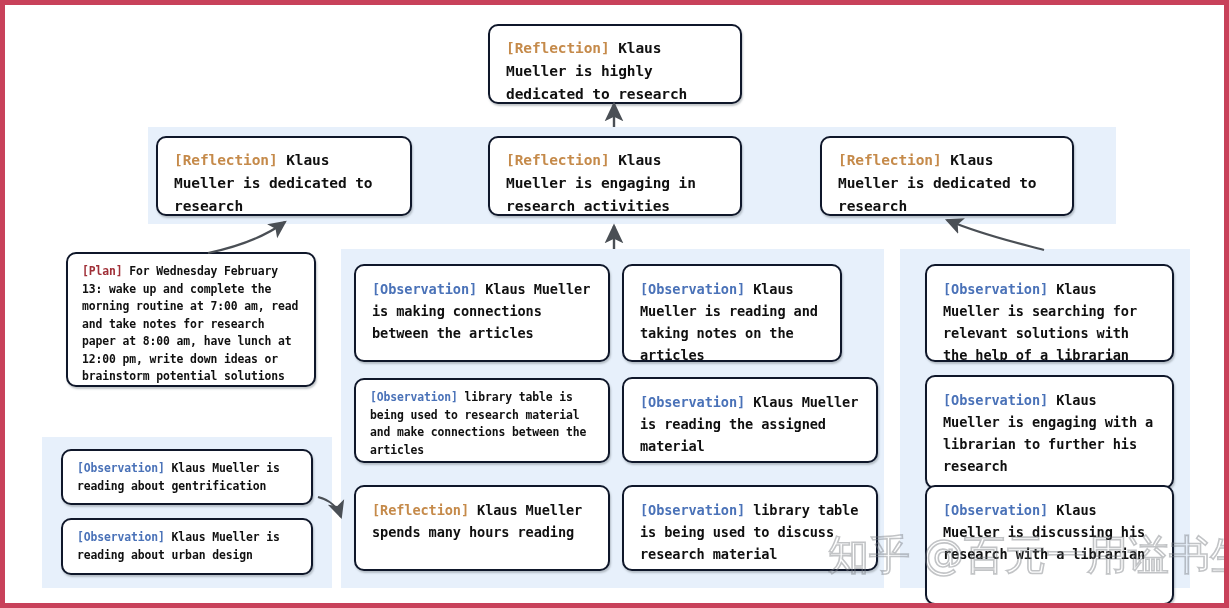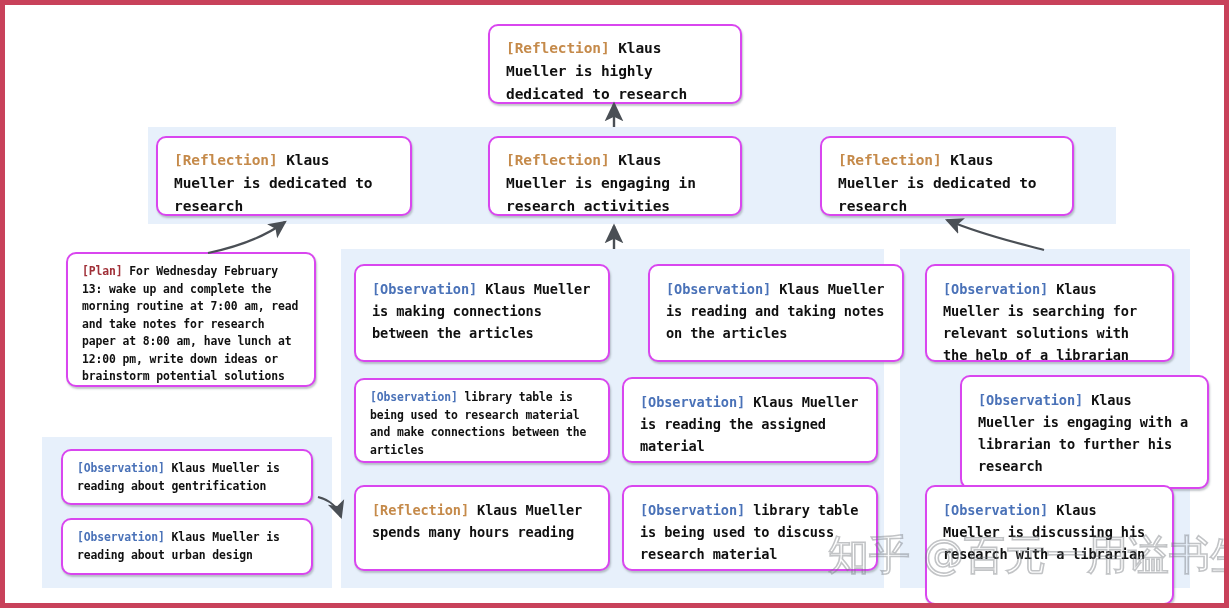--- a/index.html
+++ b/index.html
@@ -33,21 +33,21 @@
   .panel {
     position: absolute;
     background: #e7f0fb;
     z-index: 1;
   }
   
   .node {
     position: absolute;
     box-sizing: border-box;
     background: #ffffff;
-    border: 2px solid #d946ef;
+    border: 2px solid #0f172a;
     border-radius: 10px;
     z-index: 5;
     box-shadow: 1px 2px 2px rgba(120,128,136,0.45);
     display: block;
     overflow: hidden;
   }
   .node .txt {
     display: block;
     font-family: "DejaVu Sans Mono", "Liberation Mono", monospace;
     font-weight: bold;
@@ -155,37 +155,37 @@
   </div>
 
   <div class="node fs-md pad-b" style="left:354px; top:485px; width:256px; height:86px;">
     <span class="txt"><span class="tag tag-reflection">[Reflection]</span><span> Klaus Mueller spends many hours reading</span></span>
   </div>
 
   <div class="node fs-xs pad-c" style="left:354px; top:378px; width:256px; height:85px;">
     <span class="txt"><span class="tag tag-observation">[Observation]</span><span> library table is being used to research material and make connections between the articles</span></span>
   </div>
 
-  <div class="node fs-md pad-b" style="left:648px; top:264px; width:256px; height:98px;">
+  <div class="node fs-md pad-b" style="left:622px; top:264px; width:220px; height:98px;">
     <span class="txt"><span class="tag tag-observation">[Observation]</span><span> Klaus Mueller is reading and taking notes on the articles</span></span>
   </div>
 
   <div class="node fs-md pad-b" style="left:622px; top:377px; width:256px; height:86px;">
     <span class="txt"><span class="tag tag-observation">[Observation]</span><span> Klaus Mueller is reading the assigned material</span></span>
   </div>
 
   <div class="node fs-md pad-b" style="left:622px; top:485px; width:256px; height:86px;">
     <span class="txt"><span class="tag tag-observation">[Observation]</span><span> library table is being used to discuss research material</span></span>
   </div>
 
   <div class="node fs-md pad-b" style="left:925px; top:264px; width:249px; height:98px;">
     <span class="txt"><span class="tag tag-observation">[Observation]</span><span> Klaus Mueller is searching for relevant solutions with the help of a librarian</span></span>
   </div>
 
-  <div class="node fs-md pad-b" style="left:925px; top:375px; width:249px; height:114px;margin-left:35px;">
+  <div class="node fs-md pad-b" style="left:925px; top:375px; width:249px; height:114px;">
     <span class="txt"><span class="tag tag-observation">[Observation]</span><span> Klaus Mueller is engaging with a librarian to further his research</span></span>
   </div>
 
   <div class="node fs-md pad-b" style="left:925px; top:485px; width:249px; height:120px;">
     <span class="txt"><span class="tag tag-observation">[Observation]</span><span> Klaus Mueller is discussing his research with a librarian</span></span>
   </div>
 
   <div class="watermark" style="left:828px; top:535px;">知乎 @百元一用谥书生</div>
 
   <div class="frame"></div>

